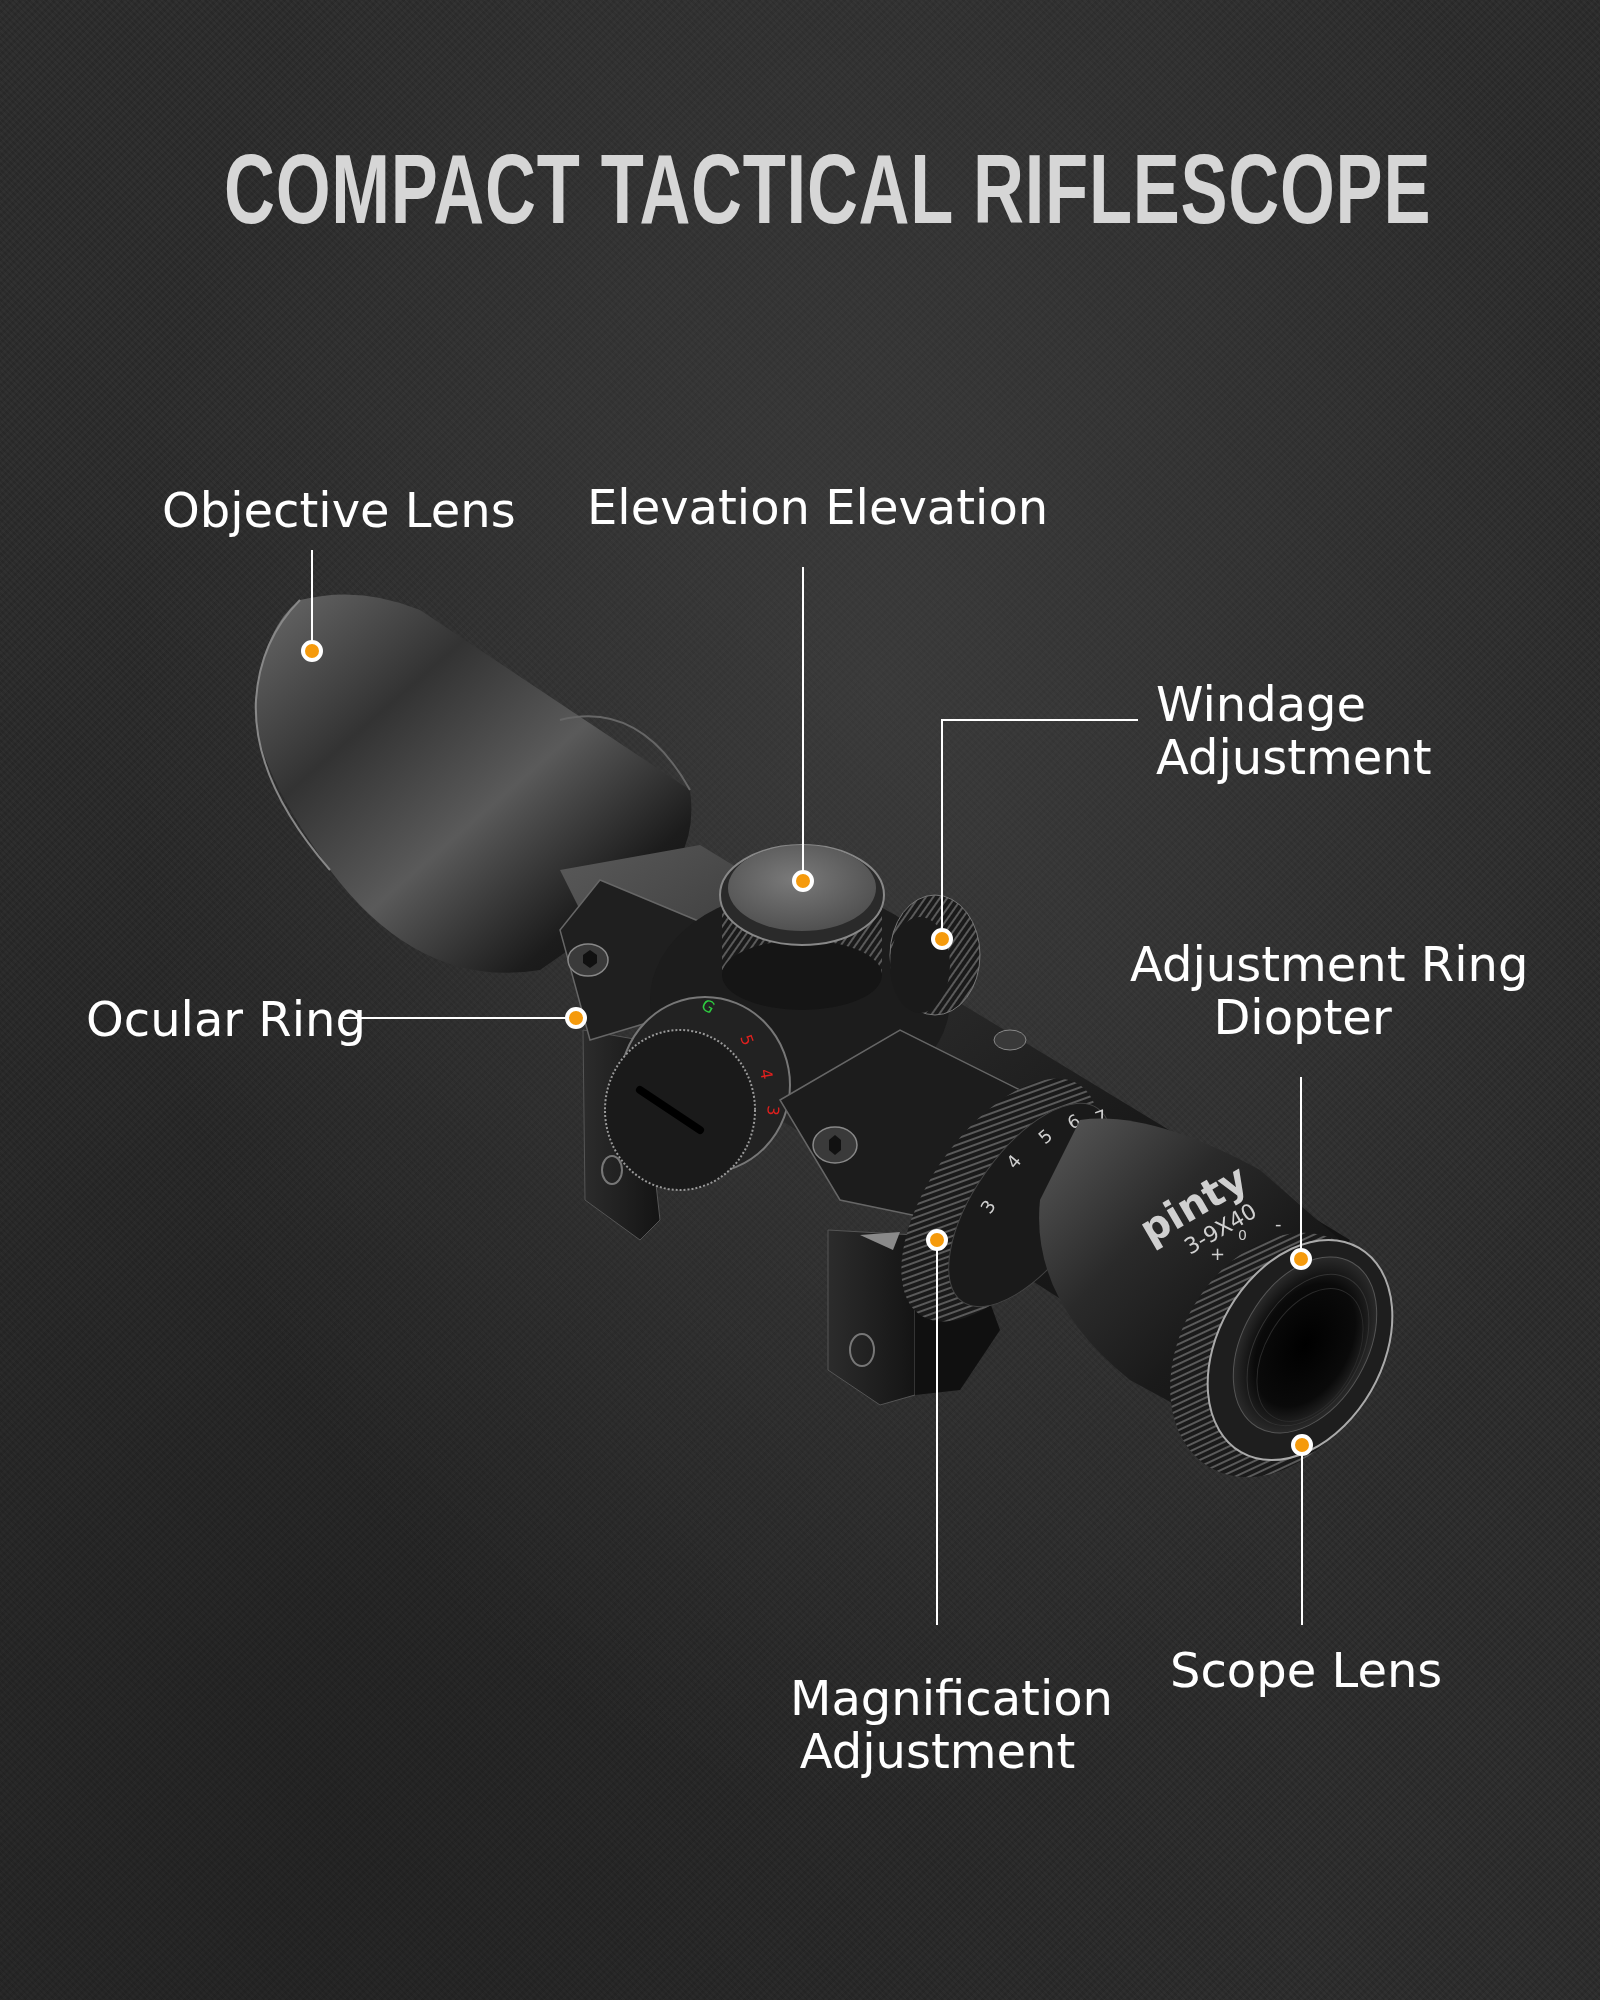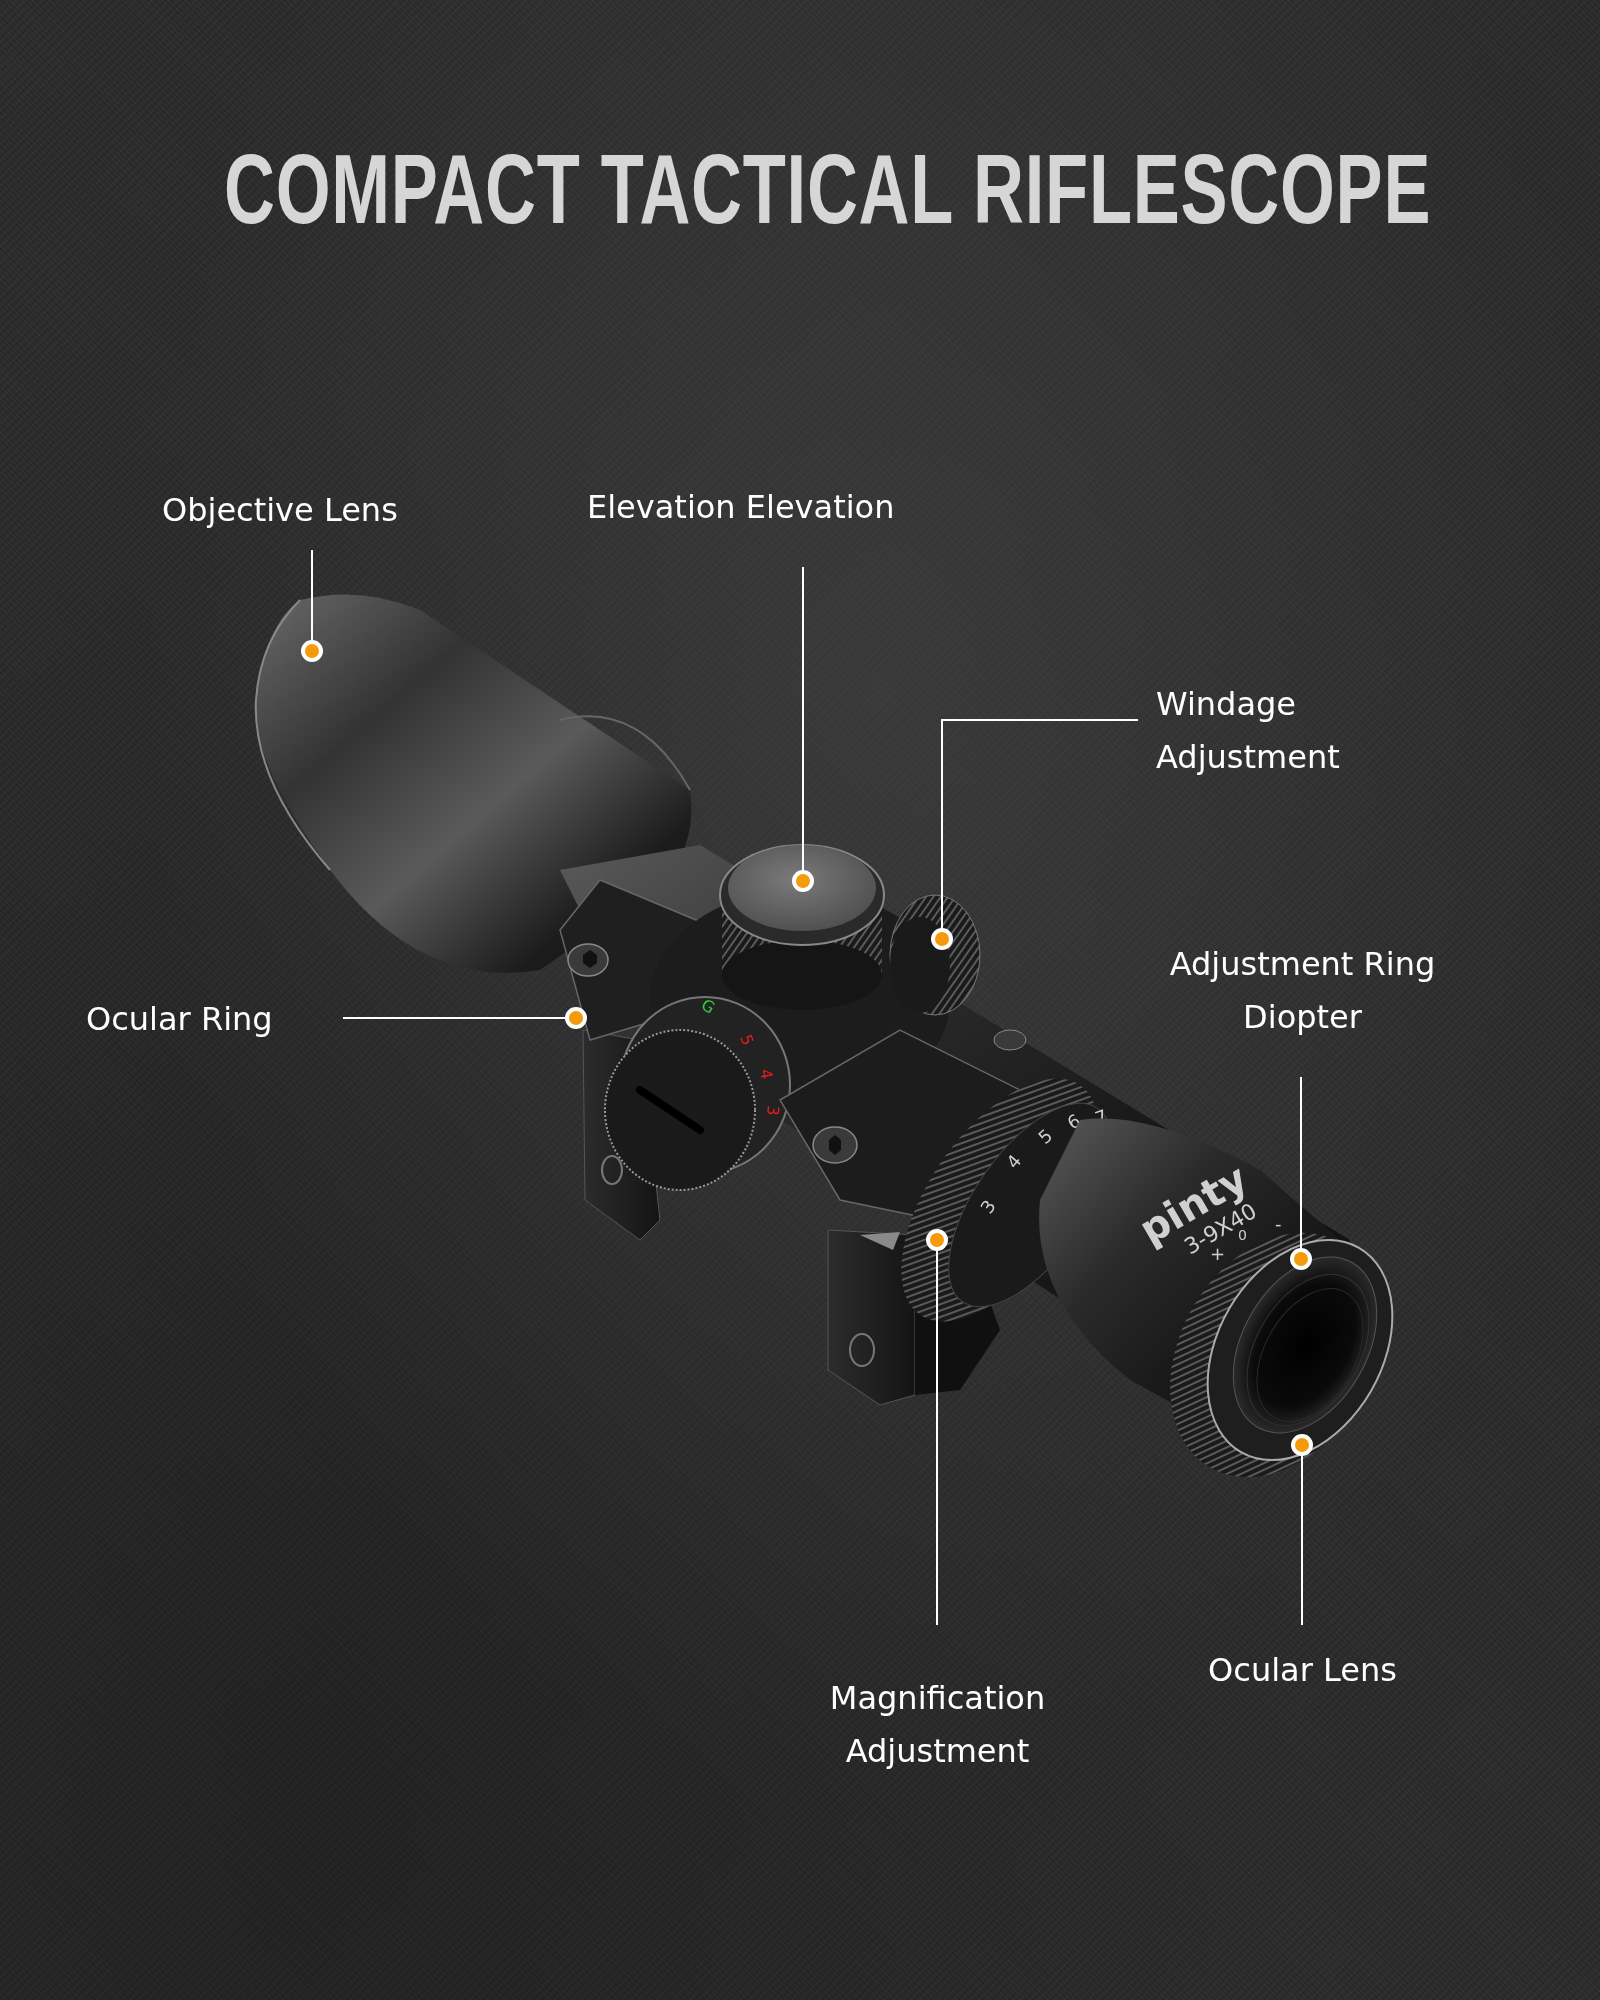--- a/index.html
+++ b/index.html
@@ -28,21 +28,21 @@
     color: #d6d6d6;
     transform: scaleX(0.72);
     transform-origin: 50% 50%;
     white-space: nowrap;
     line-height: 1;
   }
   .label {
     position: absolute;
     color: #ffffff;
     font-family: "DejaVu Sans", sans-serif;
-    font-size: 32px;
+    font-size: 48px;
     line-height: 53px;
     white-space: nowrap;
   }
   .label .line2 { display: block; }
   .center { text-align: center; }
   svg.art { position: absolute; left: 0; top: 0; }
   .leader { stroke: #ffffff; stroke-width: 2; fill: none; }
   .dot { fill: #f59a0c; stroke: #ffffff; stroke-width: 4; }
 </style>
 </head>
@@ -216,14 +216,14 @@
   <span class="line2">Adjustment Ring</span>
   <span class="line2">Diopter</span>
 </div>
 
 <div class="label center" style="left:790px; width:295px; top:1644px;margin-top:28px;">
   <span class="line2">Magnification</span>
   <span class="line2">Adjustment</span>
 </div>
 
 <div class="label center" style="left:1170px; width:265px; top:1644px;">
-  <span>Ocular Lens</span>
+  <span>Scope Lens</span>
 </div>
 
 </body></html>

